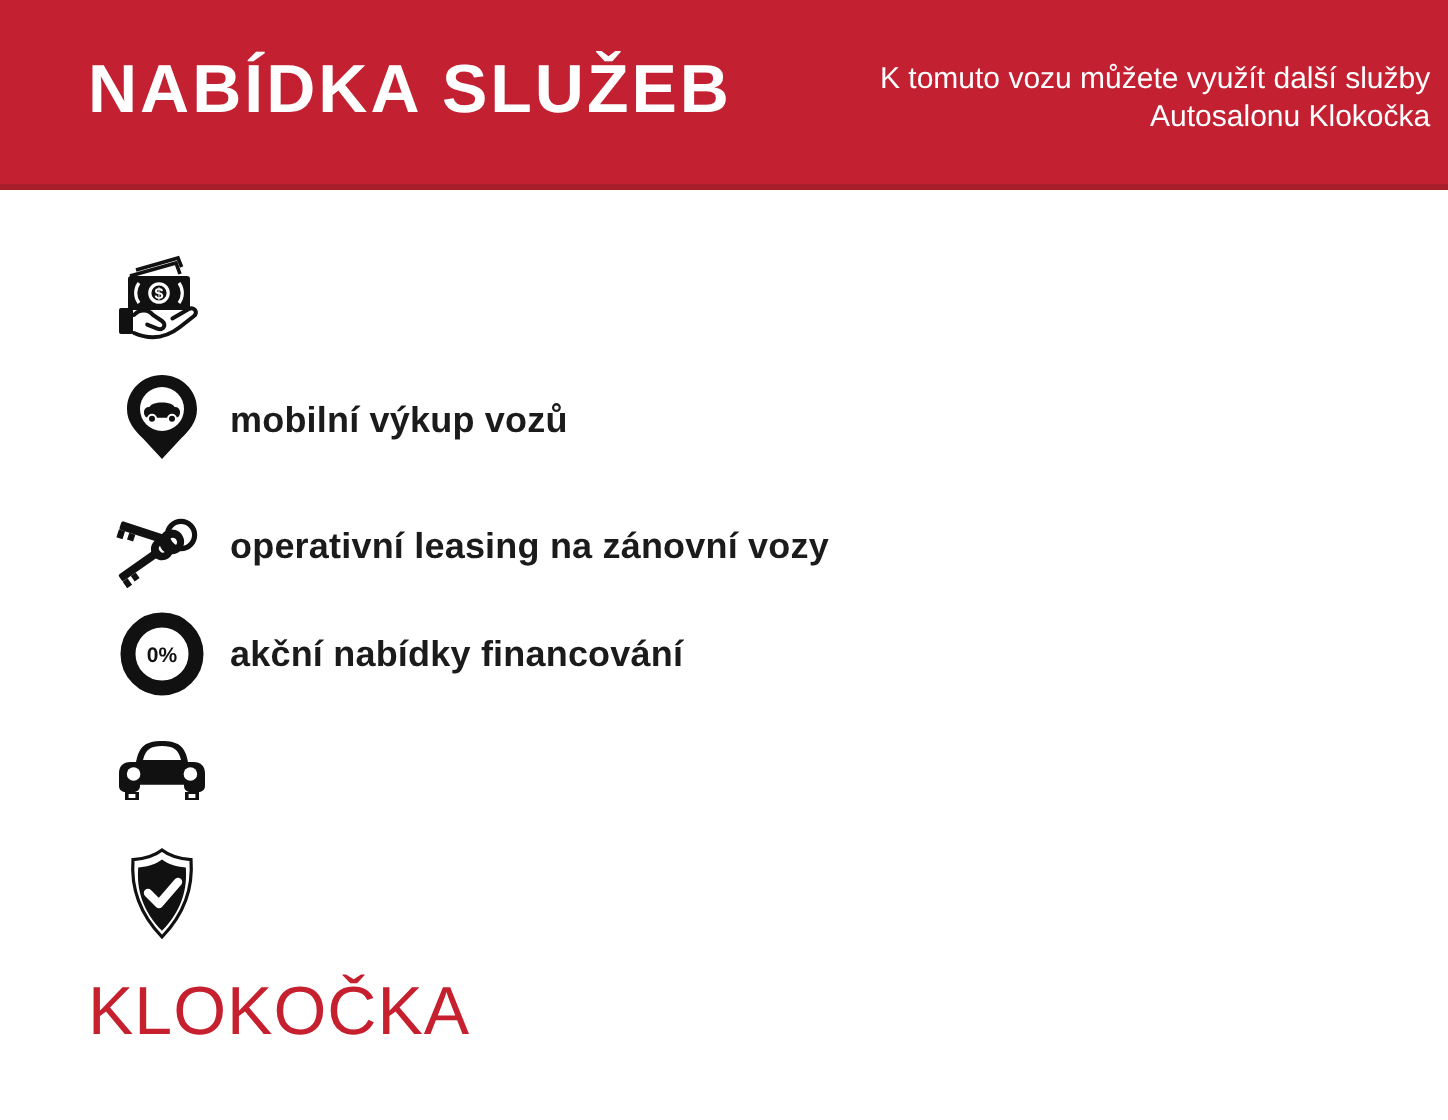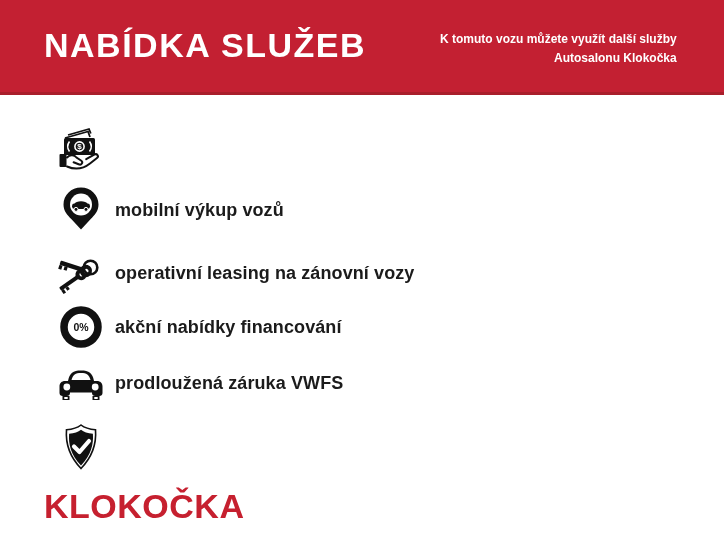--- a/index.html
+++ b/index.html
@@ -14,35 +14,35 @@
     box-sizing:border-box;
     text-align:right;
   }
   .banner-title {
     position:absolute; left:44px; top:26px;
     color:#ffffff; font-size:34px; font-weight:bold;
     letter-spacing:1.5px; white-space:nowrap;
   }
   .banner-subtitle {
     position:absolute; left:440px; top:30px;
-    color:#ffffff; font-size:12px; font-weight:bold; line-height:19px;
+    color:#ffffff; font-size:15px; font-weight:normal; line-height:19px;
   }
   .service-row {
     position:absolute; left:57px; height:56px;
     display:flex; align-items:center;
   }
   .service-icon { width:48px; height:48px; flex:0 0 48px; margin-right:10px; }
   .service-icon svg { display:block; width:48px; height:48px; }
   .service-label {
     font-size:18px; font-weight:bold; color:#1b1b1b;
     white-space:nowrap; letter-spacing:0.1px;
   }
   .logo {
     position:absolute; left:44px; top:487px;
-    color:#C6202F; font-size:34px; font-weight:bold;
+    color:#C6202F; font-size:34px; font-weight:normal;
     letter-spacing:0.5px; white-space:nowrap;
   }
   svg text {
     font-family:"Liberation Sans", sans-serif;
     font-weight:bold;
   }
 </style>
 </head>
 <body>
 
@@ -125,21 +125,20 @@
       <path d="M14.5,21 C15.8,15.6 18.5,14 24,14 s8.2,1.6 9.5,7 z" fill="#ffffff"></path>
       <path d="M8,22 H40 c3.3,0 5.5,2.2 5.5,5.5 V34 c0,1.8 -1.3,3 -3.2,3 h-4.1 c-1.9,0 -3.2,-1.2 -3.2,-3 v-0.6 H13 V34 c0,1.8 -1.3,3 -3.2,3 H5.7 C3.8,37 2.5,35.8 2.5,34 v-6.5 C2.5,24.2 4.7,22 8,22 Z"></path>
       <circle cx="9.8" cy="28" r="3.4" fill="#ffffff"></circle>
       <circle cx="38.2" cy="28" r="3.4" fill="#ffffff"></circle>
       <rect x="5.5" y="37" width="7" height="4"></rect>
       <rect x="7.3" y="38" width="3.4" height="2" fill="#ffffff"></rect>
       <rect x="35.5" y="37" width="7" height="4"></rect>
       <rect x="37.3" y="38" width="3.4" height="2" fill="#ffffff"></rect>
     </svg>
   </span>
-  <span class="service-label">prodloužená záruka VWFS</span>
 </div>
 
 <div class="service-row" style="top:419px">
   <span class="service-icon">
     <svg viewBox="0 0 48 48">
       <path d="M24,2 C27.5,4.8 32,6.3 38.5,6.8 C39.5,19.5 36.5,32.5 24,45.5 C11.5,32.5 8.5,19.5 9.5,6.8 C16,6.3 20.5,4.8 24,2 Z" fill="none" stroke="#111111" stroke-width="1.6"></path>
       <path d="M24,2 C27.5,4.8 32,6.3 38.5,6.8 C39.5,19.5 36.5,32.5 24,45.5 C11.5,32.5 8.5,19.5 9.5,6.8 C16,6.3 20.5,4.8 24,2 Z" transform="translate(24,24.8) scale(0.82) translate(-24,-24)" fill="#111111"></path>
       <path d="M17,23.5 l5.5,5.5 9.5,-11" fill="none" stroke="#ffffff" stroke-width="4.2" stroke-linecap="round" stroke-linejoin="round"></path>
     </svg>
   </span>

